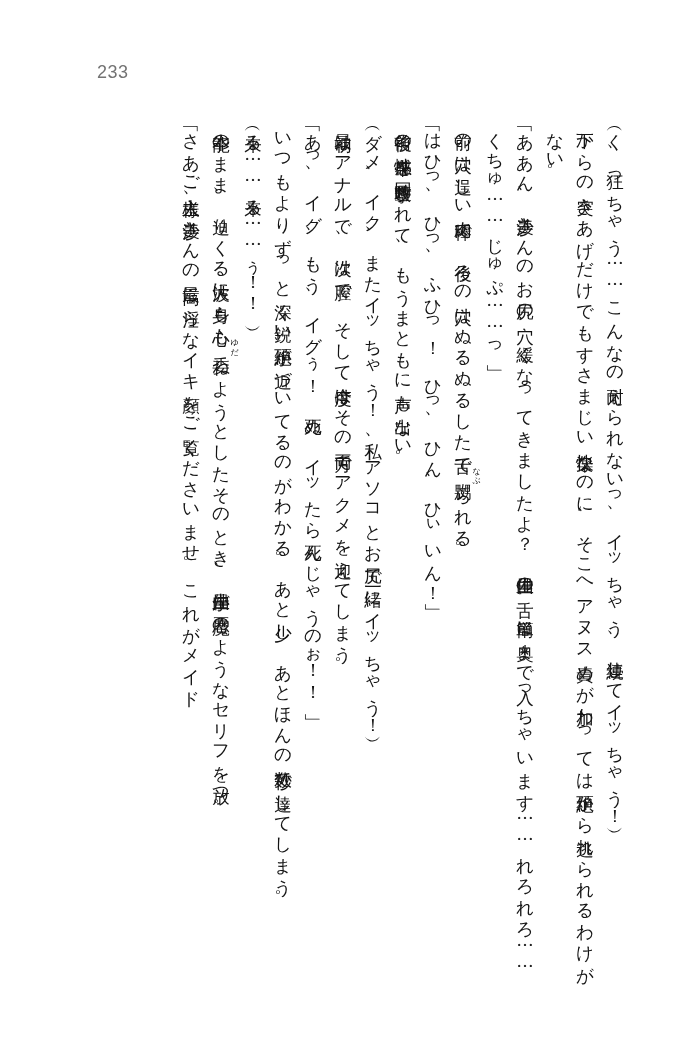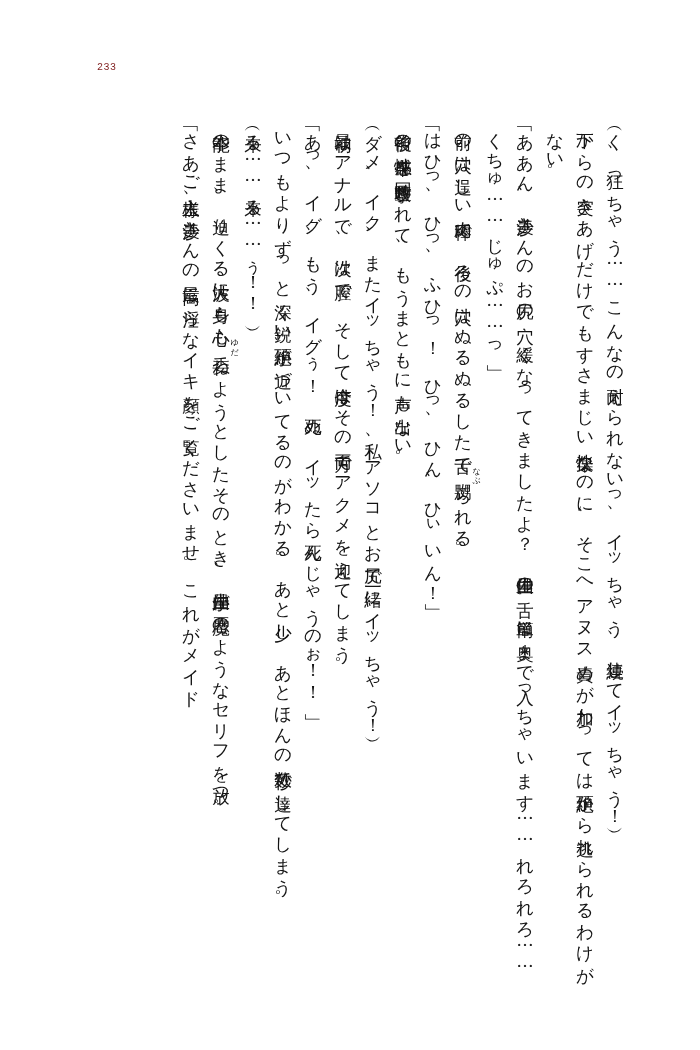--- a/index.html
+++ b/index.html
@@ -17,24 +17,24 @@
   #page {
     position: relative;
     width: 700px;
     height: 1050px;
     background: #ffffff;
   }
   #page-number {
     position: absolute;
     top: 62px;
     left: 97px;
-    font-size: 10px;
+    font-size: 18px;
     letter-spacing: 0.5px;
-    color: #7f1d1d;
-    font-family: Liberation Mono, monospace;
+    color: #737373;
+    font-family: Liberation Sans, sans-serif;
   }
   
   #body-text {
     position: absolute;
     top: 120px;
     left: 62px;
     width: 568px;
     height: 870px;
     writing-mode: vertical-rl;
     text-orientation: upright;

